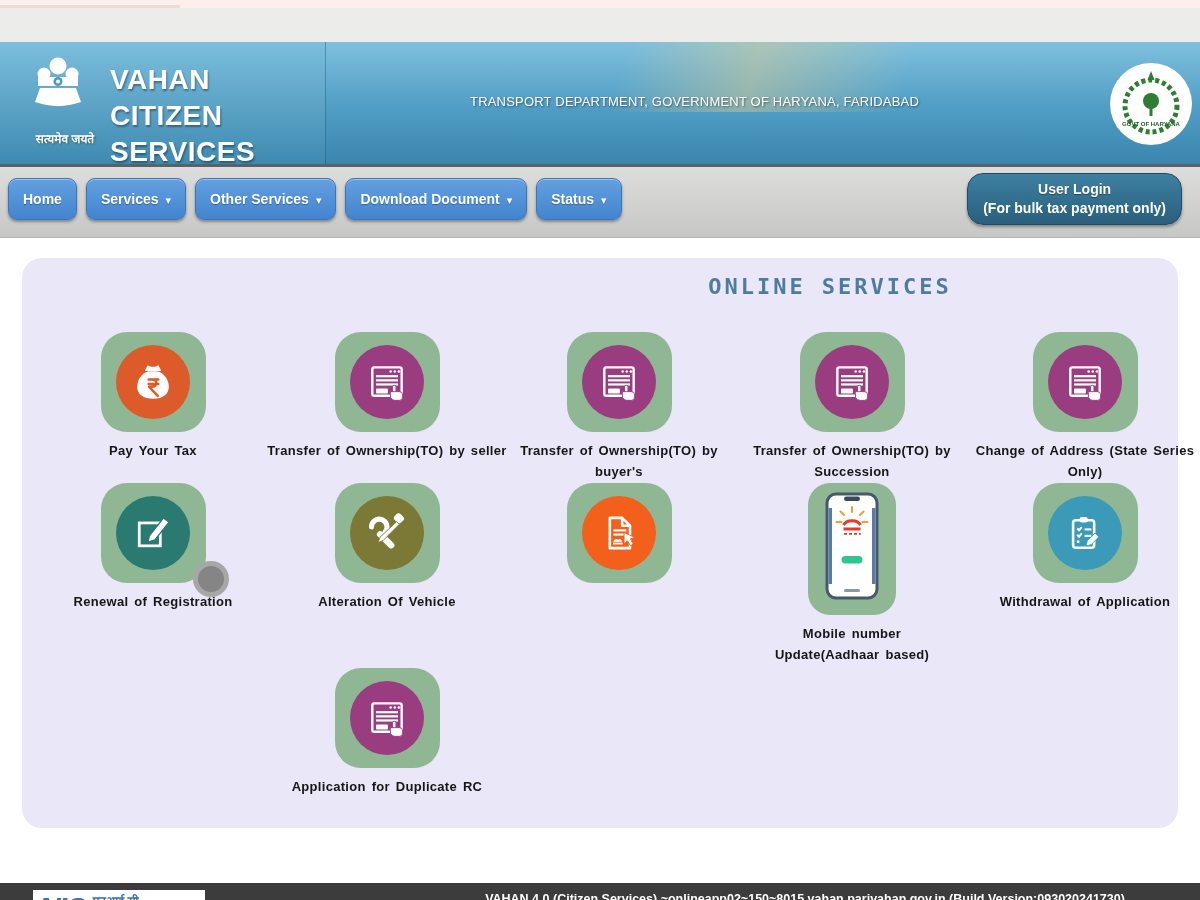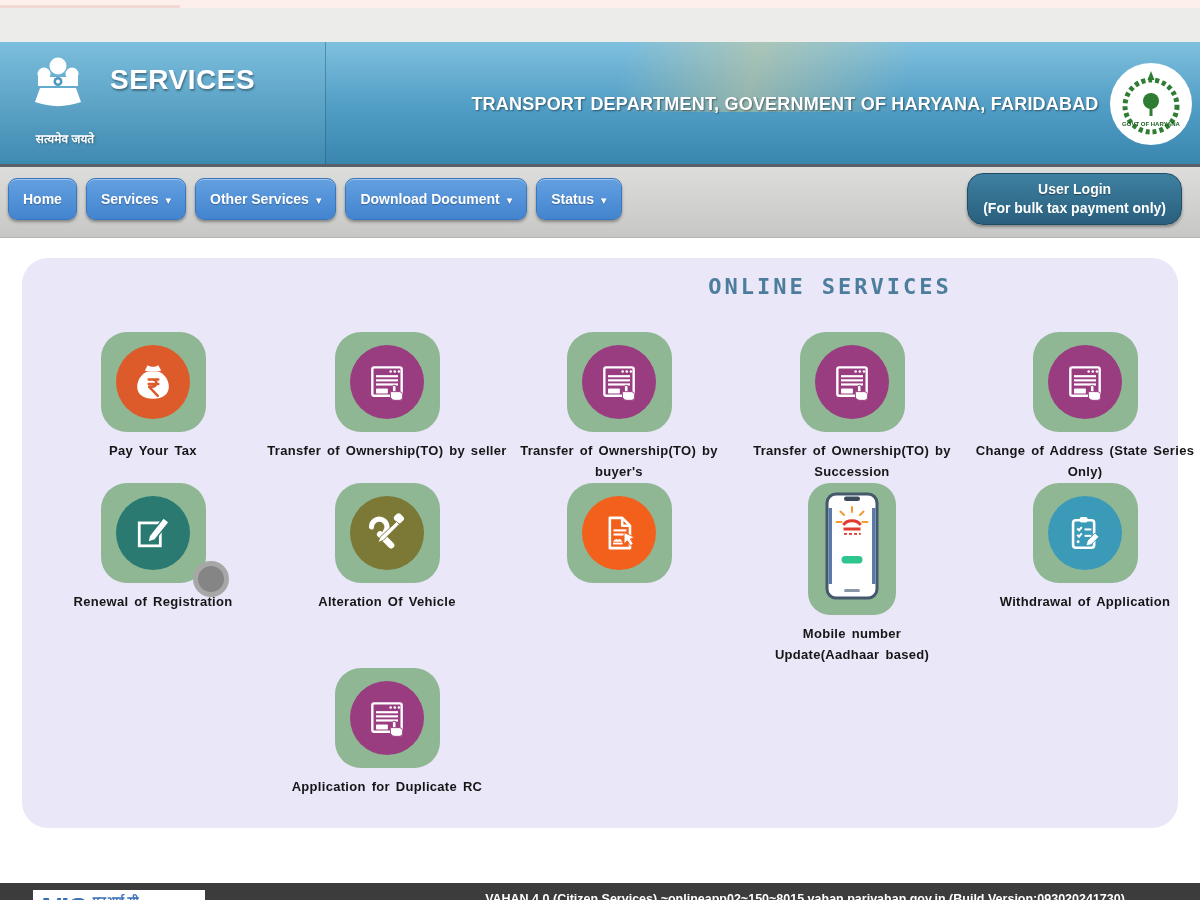--- a/index.html
+++ b/index.html
@@ -18,22 +18,22 @@
   .header-left{position:absolute;left:0;top:0;width:325px;height:122px;
           border-right:1px solid rgba(8,60,90,.35);
           background:linear-gradient(180deg,#7cbedd,#3f8ab1);}
   .streak{position:absolute;left:430px;top:0;width:770px;height:70px;
           background:linear-gradient(105deg,rgba(255,255,255,0) 25%,rgba(225,205,140,.45) 42%,rgba(255,255,255,0) 62%);}
   .emblem{position:absolute;left:26px;top:8px;}
   .emblem-motto{position:absolute;left:10px;top:88px;width:110px;text-align:center;
           color:#fff;font-size:12px;font-weight:bold;text-shadow:1px 1px 2px rgba(0,0,0,.35);}
   .brand{position:absolute;left:110px;top:20px;color:#fff;font-weight:bold;font-size:28px;
           line-height:36px;letter-spacing:.5px;text-shadow:1px 2px 2px rgba(0,0,0,.35);}
-  .dept{position:absolute;left:470px;right:100px;top:52px;text-align:center;color:#fff;
-          font-weight:bold;font-size:18px;letter-spacing:.2px;text-shadow:1px 1px 2px rgba(0,0,0,.45);}
+  .dept{position:absolute;left:470px;right:100px;top:52px;color:#fff;
+          font-weight:normal;font-size:13px;letter-spacing:.2px;text-shadow:1px 1px 2px rgba(0,0,0,.45);}
   .state-logo{position:absolute;right:8px;top:21px;width:82px;height:82px;}
 
   
   .navbar{position:absolute;left:0;top:167px;width:1200px;height:70px;
           background:linear-gradient(180deg,#dddddc,#c7c7c5);border-bottom:1px solid #b3b3b1;}
   .nav-inner{position:absolute;left:8px;top:11px;display:flex;gap:9px;}
   .nav-btn{height:40px;line-height:40px;padding:0 14px;border-radius:9px;cursor:pointer;
           background:linear-gradient(180deg,#63a0e0,#4284cf);border:1px solid #3a76bd;
           box-shadow:0 2px 3px rgba(0,0,0,.35), inset 0 1px 0 rgba(255,255,255,.4);
           color:#fff;font-weight:bold;font-size:14px;text-shadow:0 1px 1px rgba(0,0,0,.3);white-space:nowrap;}
@@ -95,20 +95,21 @@
             <circle cx="46" cy="22" r="6.5"></circle>
             <path d="M12 25 h40 v9 H12z"></path>
             <path d="M14 36 h36 l5 14 c-16 5.5-30 5.5-46 0z"></path>
           </g>
           <circle cx="32" cy="29.5" r="4.5" fill="#4e97bd"></circle>
           <circle cx="32" cy="29.5" r="2" fill="#fff"></circle>
         </svg>
       </div>
       <div class="emblem-motto">सत्यमेव जयते</div>
       <div class="brand">
+        <div>VAHAN CITIZEN</div>
         <div>SERVICES</div>
       </div>
     </div>
     <div class="dept">TRANSPORT DEPARTMENT, GOVERNMENT OF HARYANA, FARIDABAD</div>
     <div class="state-logo">
       <svg viewBox="0 0 82 82" width="82" height="82">
         <circle cx="41" cy="41" r="41" fill="#fff"></circle>
         <circle cx="41" cy="43" r="26" fill="none" stroke="#2e7d32" stroke-width="5" stroke-dasharray="4 3"></circle>
         <path d="M41 8 l3.5 9 h-7z" fill="#2e7d32"></path>
         <circle cx="41" cy="38" r="8" fill="#2e7d32"></circle>
@@ -135,21 +136,21 @@
       <div class="nav-btn">
         <span>Status</span><span class="caret">▾</span>
       </div>
     </div>
     <div class="login-btn">
       <div class="login-l1">User Login</div>
       <div class="login-l2">(For bulk tax payment only)</div>
     </div>
   </div>
 
-  <div class="panel" style="background: rgb(233, 231, 248); border-radius: 26px; --cc: #e9e7f8;">
+  <div class="panel" style="background: rgb(233, 231, 248); --cc: #e9e7f8;">
     <div class="panel-title">ONLINE SERVICES</div>
 
     <div class="tile c1 r1">
       <div class="tile-box" style="background: rgb(143, 183, 148); --cc: #8fb794;">
         <div class="circle" style="background: rgb(221, 91, 43); --cc: #dd5b2b;">
           <svg viewBox="0 0 48 48" width="46" height="46">
             <path d="M18.5 6.5 c3.5 2.2 7.5 2.2 11 0 l3 5.5 c-2 1.8-15 1.8-17 0z" fill="#fff"></path>
             <path d="M17 13.5 h14 c6 3.5 9.5 9 9.5 15.5 c0 8-6.5 12.5-16.5 12.5 s-16.5-4.5-16.5-12.5 c0-6.5 3.5-12 9.5-15.5z" fill="#fff"></path>
             <g stroke="var(--cc)" stroke-width="2.6" fill="none" stroke-linecap="round" stroke-linejoin="round">
               <path d="M19.5 21.5 h10 M19.5 26 h10 M23.5 21.5 c5.5 0 5.5 7.5 -1 7.5 h-2.5 l9 9.5"></path>

